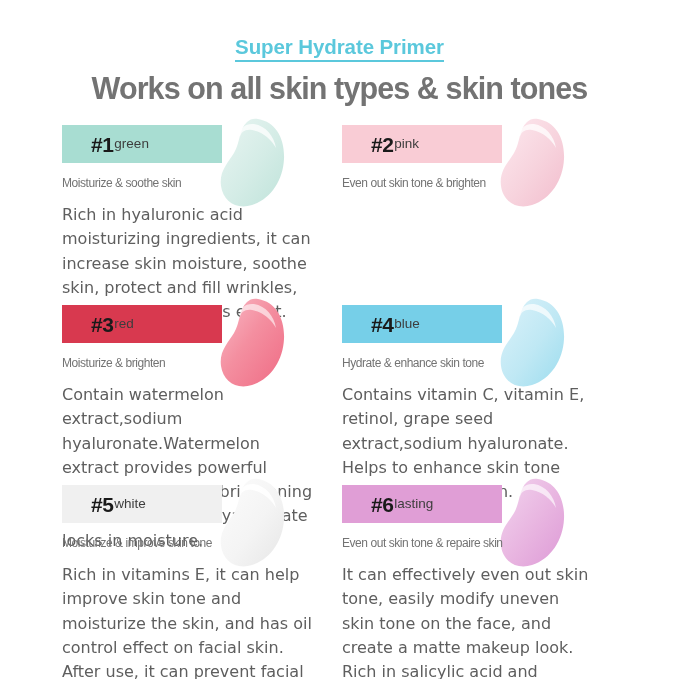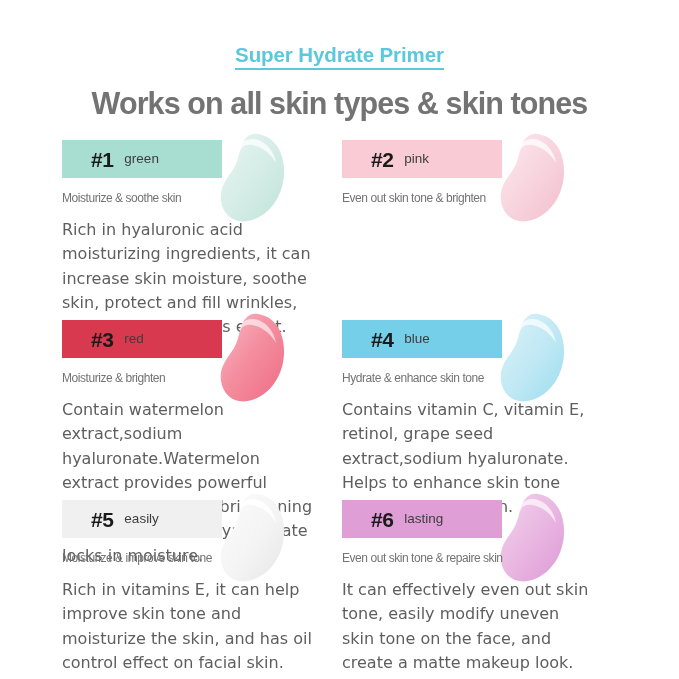--- a/index.html
+++ b/index.html
@@ -18,21 +18,21 @@
     position: relative;
     width: 679px;
     height: 679px;
     box-sizing: border-box;
     padding: 28px 62px 0 62px;
   }
 
   
   .brand-line {
     text-align: center;
-    margin: 16px;
+    margin: 8px;
   }
   .brand {
     display: inline-block;
     font-size: 20.5px;
     font-weight: 700;
     color: #5bc8dc;
     letter-spacing: -0.1px;
     border-bottom: 2px solid #5bc8dc;
     padding-bottom: 1px;
     line-height: 1.12;
@@ -89,21 +89,21 @@
     font-weight: 700;
     color: #1a1a1a;
     margin-left: 29px;
     letter-spacing: -0.5px;
     line-height: 1;
   }
   .shade {
     font-size: 13.5px;
     font-weight: 400;
     color: #3d3d3d;
-    margin-left: 11px;
+    margin-left: 1px;
     line-height: 1;
   }
 
   
   .sub {
     position: relative;
     z-index: 3;
     margin: 14px 0 0 0;
     font-size: 12px;
     font-weight: 400;
@@ -231,21 +231,21 @@
               <stop offset="55%" stop-color="#f4f4f4"></stop>
               <stop offset="100%" stop-color="#e6e6e6"></stop>
             </linearGradient>
           </defs>
           <path d="M44 2 C62 5 71 22 70 42 C69 63 57 82 38 88 C22 93 9 84 7 69 C5 54 14 46 20 36 C26 26 25 12 33 5 C36 2 40 1 44 2 Z" fill="url(#g5)"></path>
           <path d="M40 7 C52 9 60 19 62 31 C57 22 49 15 38 13 C31 12 27 15 26 20 C25 12 31 6 40 7 Z" fill="#ffffff" opacity="0.9"></path>
         </svg>
       </div>
       <div class="label-bar" style="background: rgb(240, 240, 240);">
         <span class="num">#5</span>
-        <span class="shade">easily</span>
+        <span class="shade">white</span>
       </div>
       <p class="sub">Moisturize &amp; improve skin tone</p>
       <p class="body">Rich in vitamins E, it can help improve skin tone and moisturize the skin, and has oil control effect on facial skin. After use, it can prevent facial makeup from peeling off and create a solid makeup</p>
     </div>
 
     <div class="card col-right">
       <div class="swatch">
         <svg viewBox="0 0 74 92">
           <defs>
             <linearGradient id="g6" x1="0" y1="0" x2="1" y2="1">

